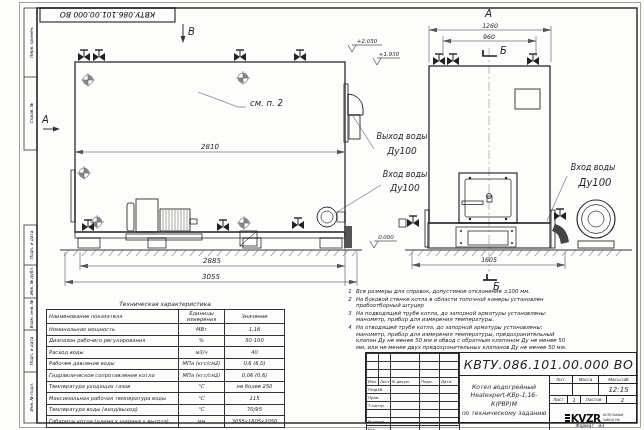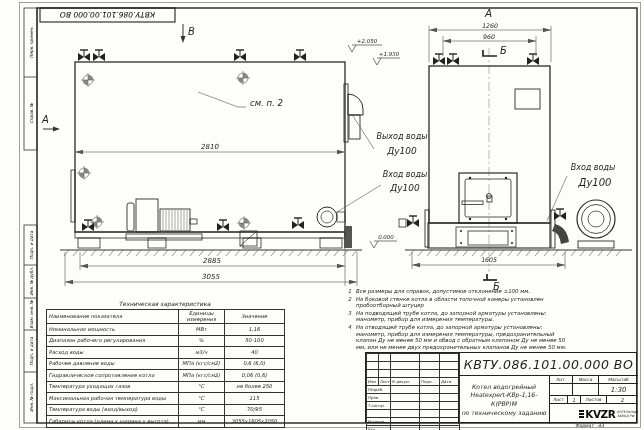--- a/index.html
+++ b/index.html
@@ -413,28 +413,28 @@
     <div>Котел водогрейный</div>
     <div>Heatexpert-КВр-1,16-К(РВР)М</div>
     <div>по техническому заданию</div>
   </div>
 
   <div class="tbc h45" style="left:183px;top:22px;width:23px;height:8px;">Лит.</div>
   <div class="tbc h45" style="left:206px;top:22px;width:26px;height:8px;">Масса</div>
   <div class="tbc h45" style="left:232px;top:22px;width:40px;height:8px;">Масштаб</div>
   <div class="tbc" style="left:183px;top:30px;width:23px;height:12px;"></div>
   <div class="tbc" style="left:206px;top:30px;width:26px;height:12px;"></div>
-  <div class="tbc" style="left:232px;top:30px;width:40px;height:12px;font-size:7px;">1:30</div>
+  <div class="tbc" style="left:232px;top:30px;width:40px;height:12px;font-size:7px;">12:15</div>
 
   <div class="tbc h45" style="left:183px;top:42px;width:18px;height:8px;">Лист</div>
   <div class="tbc" style="left:201px;top:42px;width:13px;height:8px;font-size:5px;">1</div>
   <div class="tbc h45" style="left:214px;top:42px;width:26px;height:8px;">Листов</div>
   <div class="tbc" style="left:240px;top:42px;width:32px;height:8px;font-size:5px;">2</div>
 
-  <div class="tbc" style="left:183px;top:50px;width:89px;height:21px;justify-content:flex-end;">
+  <div class="tbc" style="left:183px;top:50px;width:89px;height:28px;">
     <span class="logobars"></span>
     <span class="logo">KVZR</span>
     <span class="cotext">
       <div>КОТЕЛЬНЫЙ</div>
       <div>ЗАВОД РФ</div>
     </span>
   </div>
 </div>
 
 <div id="fmt" class="abs">

